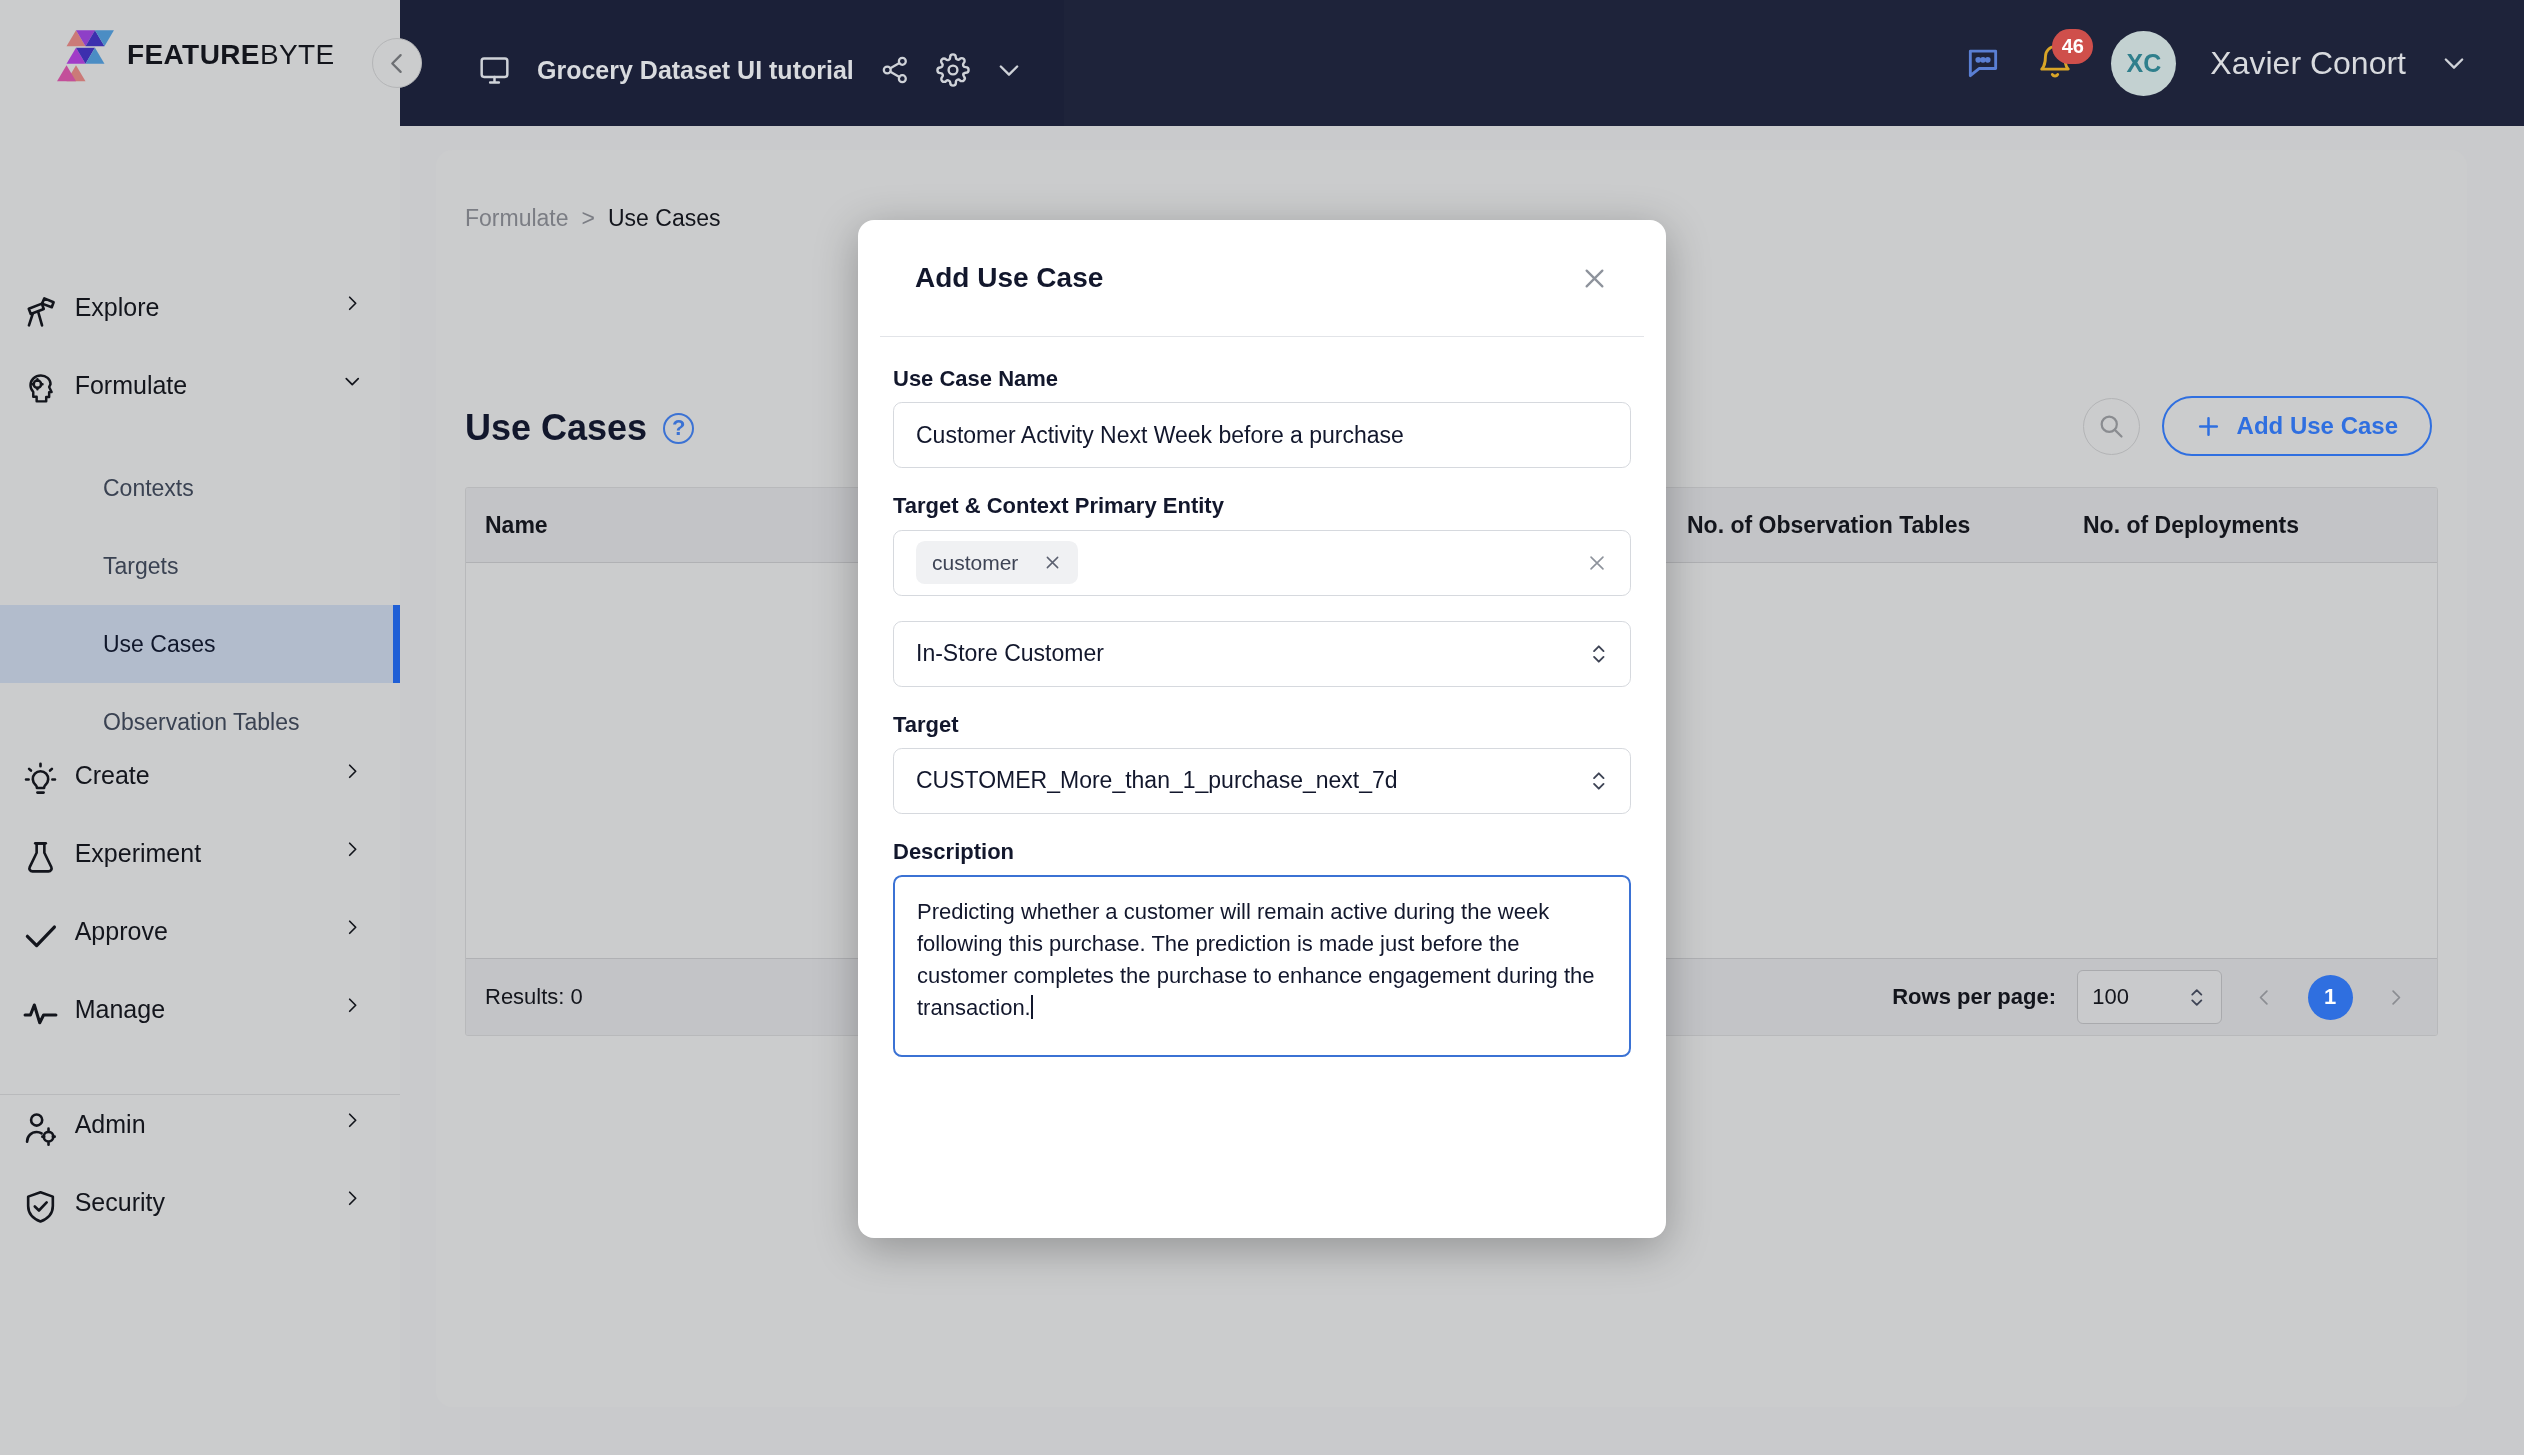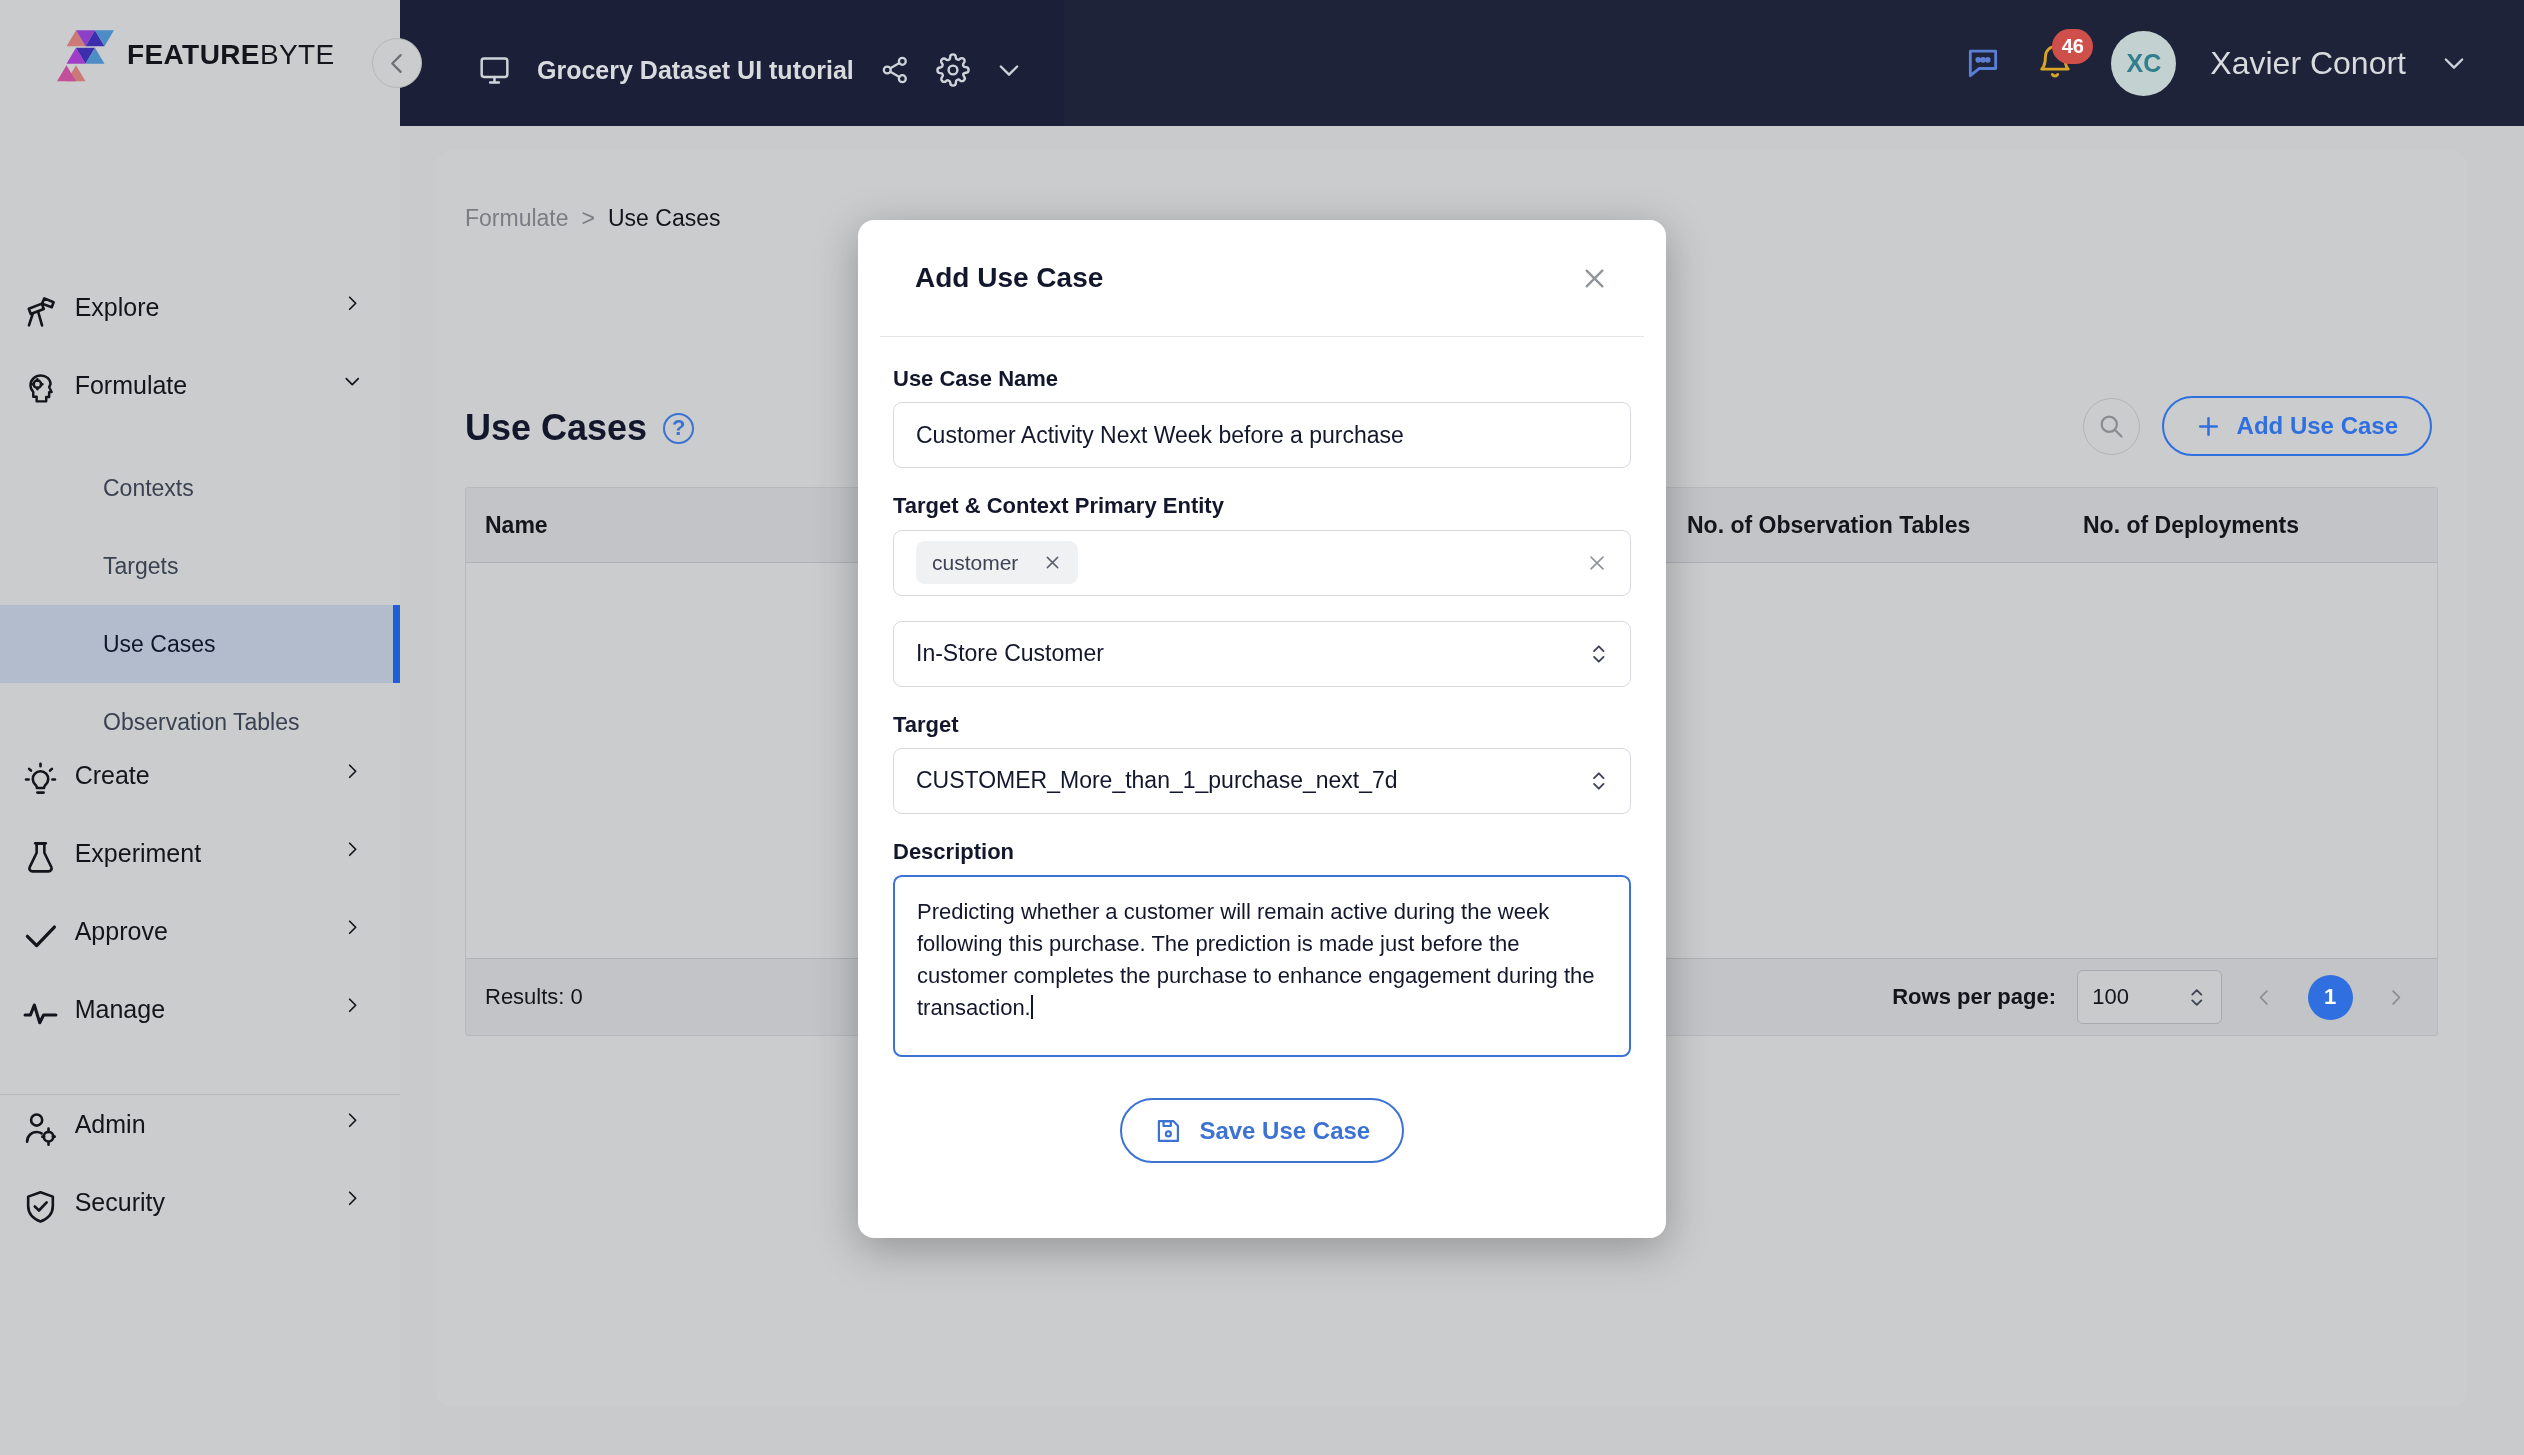--- a/index.html
+++ b/index.html
@@ -586,30 +586,18 @@
               </svg>
           </span>
         </div>
       </div>
 
       <div class="field">
         <div class="field-label">Description</div>
         <div class="textarea-box"><span>Predicting whether a customer will remain active during the week following this purchase. The prediction is made just before the customer completes the purchase to enhance engagement during the transaction.</span><span class="caret"></span></div>
       </div>
 
-      <div class="modal-foot">
-        <button class="btn-save">
-          <span>
-            <svg width="28" height="28" viewBox="0 0 24 24" fill="none" stroke="#3b72d4" stroke-width="1.9" stroke-linecap="round" stroke-linejoin="round">
-              <path d="M4.2 3.5h12.3L20.5 7.5v13h-16.3z"></path>
-              <path d="M8.2 3.5h6.2v4.2H8.2z"></path>
-              <circle cx="12.3" cy="14.5" r="2.1"></circle>
-            </svg>
-          </span>
-          <span>Save Use Case</span>
-        </button>
-      </div>
 
     </div>
   </div>
 
 </div>
 
 
 </body></html>

